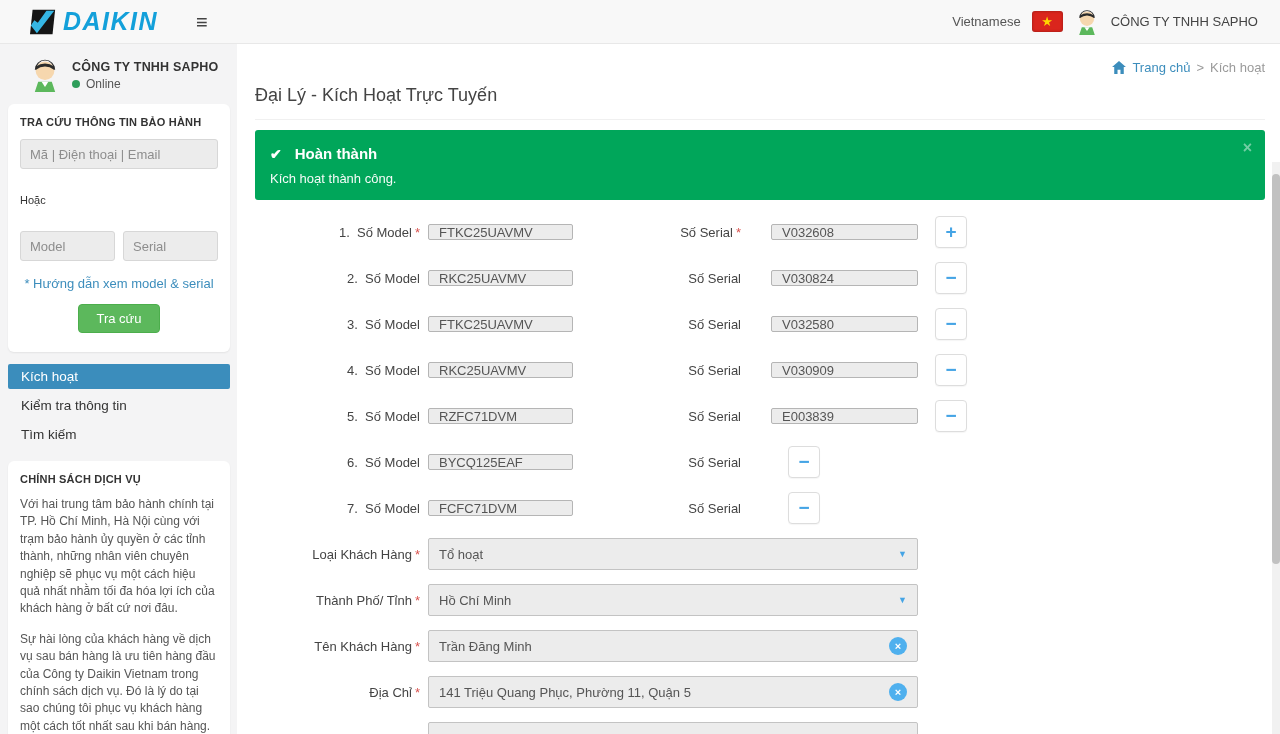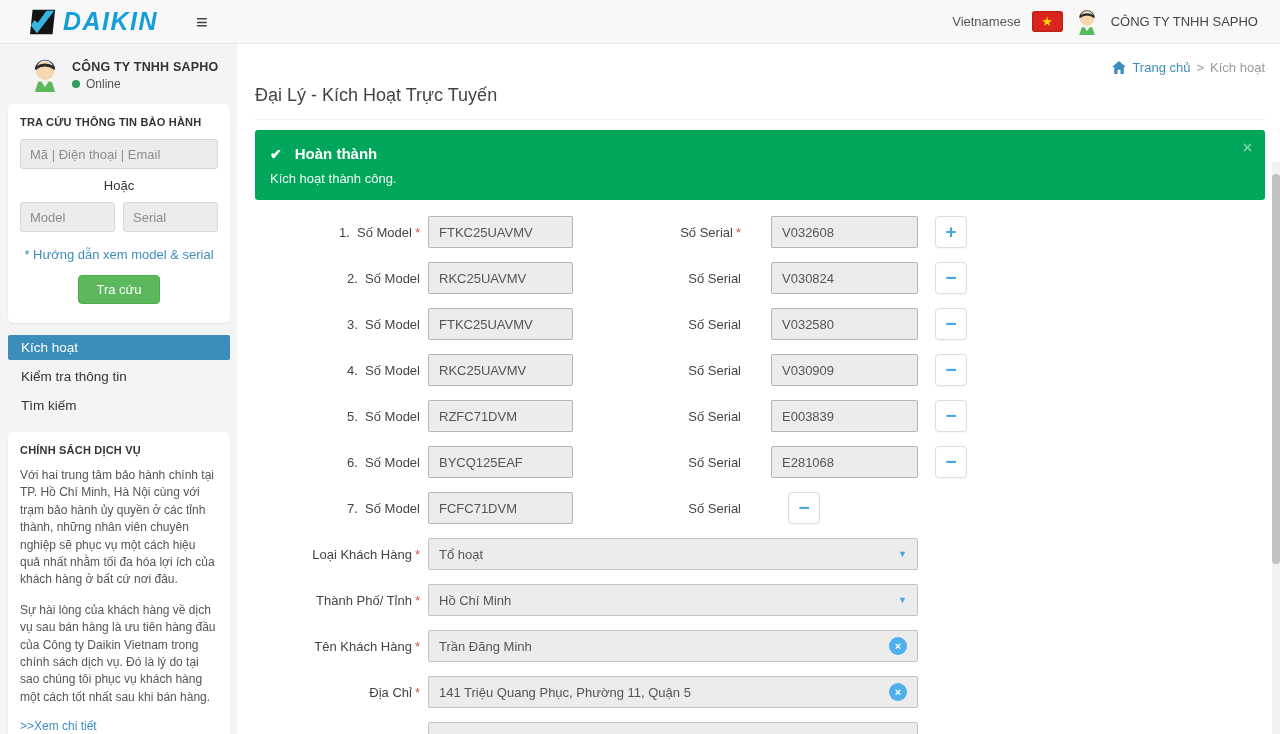--- a/index.html
+++ b/index.html
@@ -35,21 +35,21 @@
   .up-status { font-size:12px; color:#555; margin-top:3px; display:flex; align-items:center; gap:6px; }
   .dot { width:8px; height:8px; border-radius:50%; background:#2e9e5b; display:inline-block; }
 
   .card { background:#fff; border-radius:6px; box-shadow:0 1px 2px rgba(0,0,0,.07);
     padding:12px; margin-bottom:12px; }
   .card-heading { font-size:11px; font-weight:bold; color:#333; margin-bottom:11px;
     letter-spacing:.2px; }
   .s-input { width:100%; height:30px; background:#ececec; border:1px solid #d7d7d7;
     border-radius:3px; padding:0 9px; font-size:13px; color:#555; }
   .s-input::placeholder { color:#8d8d8d; }
-  .or-label { text-align:center; font-size:13px; color:#333; margin:9px 0; }
+  .or-label { font-size:11px; color:#333; margin:25px 0; }
   .row2 { display:flex; gap:8px; }
   .guide-link { display:block; text-align:center; color:#3c8dbc; font-size:13px;
     margin:15px 0 13px; text-decoration:none; cursor:pointer; }
   .btn-green { display:block; margin:0 auto 7px; background:#5cb85c; color:#fff;
     border:1px solid #4cae4c; border-radius:4px; padding:6px 17px; font-size:13px;
     cursor:pointer; }
 
   .menu { margin:3px 0 14px; }
   .menu-item { padding:5px 13px; font-size:13.5px; color:#333; margin-bottom:4px;
     cursor:pointer; border-radius:2px; }
@@ -72,21 +72,21 @@
     gap:13px; align-items:center; }
   .alert-check { font-size:14px; }
   .alert-msg { font-size:13px; color:rgba(255,255,255,.96); }
   .alert-close { position:absolute; right:13px; top:10px; color:rgba(255,255,255,.45);
     font-size:16px; font-weight:bold; cursor:pointer; line-height:1; }
 
   .form { margin-top:16px; }
   .frow { display:flex; align-items:center; margin-bottom:14px; height:32px; }
   .flabel { width:165px; text-align:right; font-size:13px; color:#444; flex-shrink:0; }
   .req { color:#d9534f; margin-left:3px; }
-  .finput { height:32px; background:#ececec; border:1px solid #b5b5b5; border-radius:2px;
+  .finput { height:16px; background:#ececec; border:1px solid #b5b5b5; border-radius:2px;
     padding:0 10px; font-size:13px; color:#555; }
   .finput[readonly] { cursor:default; }
   .model-input { width:145px; margin-left:8px; }
   .slabel { width:168px; text-align:right; font-size:13px; color:#444; margin-right:30px;
     flex-shrink:0; }
   .serial-input { width:147px; }
   .row-btn { width:32px; height:32px; margin-left:17px; border:1px solid #ddd;
     background:#fff; border-radius:4px; color:#45a4e5; font-size:19px; font-weight:bold;
     display:flex; align-items:center; justify-content:center; cursor:pointer;
     box-shadow:0 1px 1px rgba(0,0,0,.04); }
@@ -240,21 +240,20 @@
           <span class="flabel">5.&nbsp; Số Model</span>
           <input class="finput model-input" readonly="" value="RZFC71DVM" style="">
           <span class="slabel">Số Serial</span>
           <input class="finput serial-input" readonly="" value="E003839" style="">
           <button class="row-btn" type="button">−</button>
         </div>
         <div class="frow">
           <span class="flabel">6.&nbsp; Số Model</span>
           <input class="finput model-input" readonly="" value="BYCQ125EAF" style="">
           <span class="slabel">Số Serial</span>
-          <input class="finput serial-input" readonly="" value="E281068" style="">
           <button class="row-btn" type="button">−</button>
         </div>
         <div class="frow">
           <span class="flabel">7.&nbsp; Số Model</span>
           <input class="finput model-input" readonly="" value="FCFC71DVM" style="">
           <span class="slabel">Số Serial</span>
           <button class="row-btn" type="button">−</button>
         </div>
         <div class="frow">
           <span class="flabel">Loại Khách Hàng<span class="req">*</span></span>

